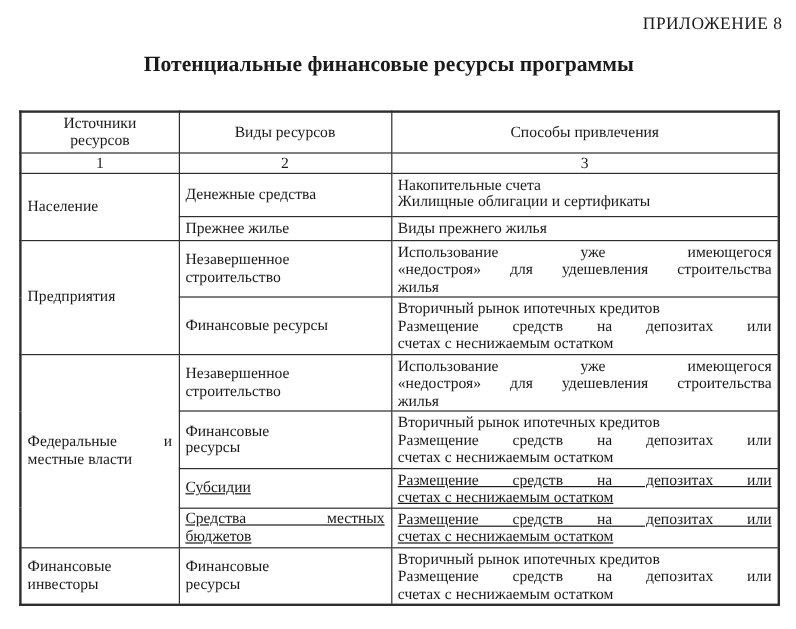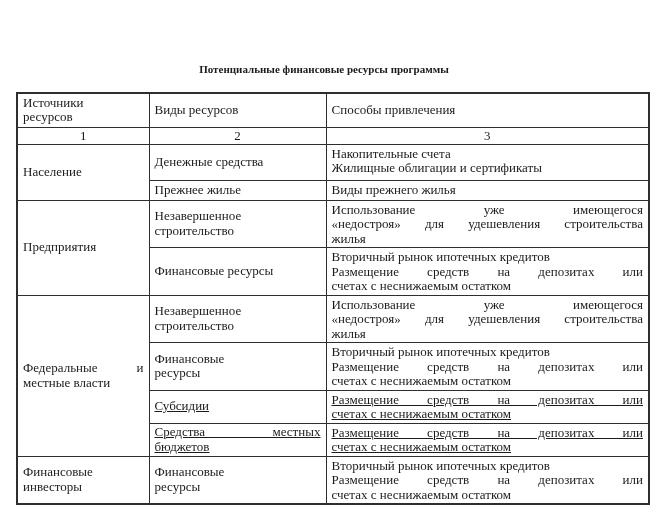--- a/index.html
+++ b/index.html
@@ -2,47 +2,48 @@
 <html><head>
 <meta charset="utf-8">
 <style>
   html,body{margin:0;padding:0;background:#ffffff;}
   body{width:663px;height:524px;font-family:"Liberation Serif",serif;color:#1b1b1b;
        -webkit-font-smoothing:antialiased;}
   .page{position:relative;width:663px;height:524px;overflow:hidden;background:#fff;}
 
   .appendix{position:absolute;top:12px;right:11px;font-size:14.5px;letter-spacing:0.4px;}
 
-  .title{position:absolute;top:61px;left:16px;width:616px;text-align:center;
-         font-weight:bold;font-size:11px;line-height:16px;}
+  .title{position:absolute;top:45px;left:16px;width:616px;text-align:center;
+         font-weight:bold;font-size:18px;line-height:16px;}
 
   table.res{position:absolute;top:92px;left:16px;width:632px;
             border-collapse:collapse;table-layout:fixed;
             border:2px solid #2e2e2e;}
   td,th{border:1px solid #2e2e2e;font-size:13px;line-height:14.5px;
         padding:1px 5px;font-weight:normal;overflow:hidden;}
-  th{text-align:left;vertical-align:middle;}
+  th{text-align:center;vertical-align:middle;}
   td.c1,td.c2{vertical-align:middle;}
   td.c3{vertical-align:top;padding-top:2px;}
   td.num{text-align:center;padding:0;line-height:15px;}
 
   .st{text-align:justify;text-align-last:justify;}
 
   tr.rh-hdr{height:34px;}
   tr.rh-num{height:17px;}
   tr.rh-a{height:36px;}
   tr.rh-b{height:20px;padding-left:20px;}
   tr.rh-c{height:47px;}
   tr.rh-d{height:33px;text-decoration:underline;}
 </style>
 </head>
 <body>
 
 <div class="page">
 
+  <div class="appendix">ПРИЛОЖЕНИЕ 8</div>
 
   <div class="title">
     <div>Потенциальные финансовые ресурсы программы</div>
   </div>
 
   <table class="res">
     <colgroup>
       <col style="width:132px">
         <col style="width:177px">
         <col style="width:323px">

